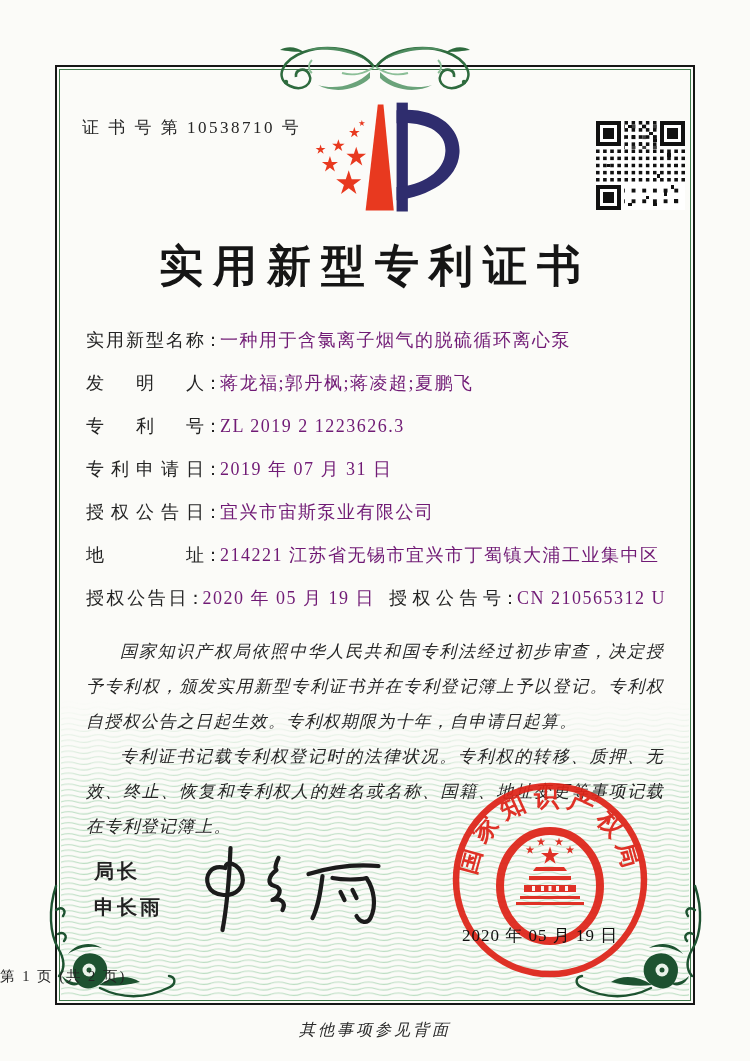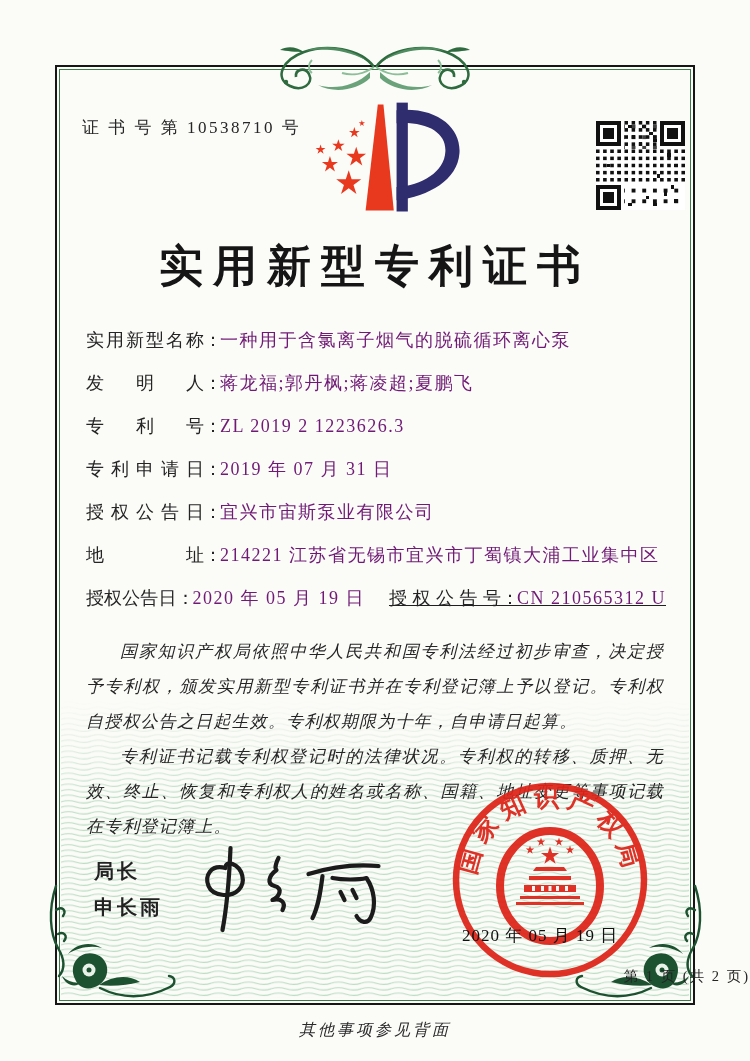--- a/index.html
+++ b/index.html
@@ -14,33 +14,33 @@
   .cert-no{position:absolute;left:82px;top:116px;font-size:17px;letter-spacing:2.5px;color:#262626;}
   .logo{position:absolute;left:305px;top:97px;width:155px;height:122px;}
   .qr{position:absolute;left:596px;top:121px;width:89px;height:89px;}
   .title{position:absolute;left:0;right:0;top:237px;text-align:center;font-size:44px;font-weight:bold;
          letter-spacing:10px;color:#151515;}
   .fields{position:absolute;left:86px;top:328px;width:580px;font-size:18px;}
   .frow{display:flex;align-items:baseline;height:19px;margin-bottom:24px;white-space:nowrap;}
   .flabel{display:inline-block;width:118px;text-align:justify;text-align-last:justify;color:#242424;}
   .fcolon{display:inline-block;width:16px;color:#242424;}
   .fvalue{letter-spacing:1.5px;color:#701a75;}
-  .pair2{margin-left:24px;display:flex;align-items:baseline;text-decoration:underline;}
+  .pair2{margin-left:14px;display:flex;align-items:baseline;}
   .pair2 .flabel{width:112px;}
   .body-text{position:absolute;left:86px;top:634px;width:578px;font-size:17px;line-height:35px;
              font-style:italic;letter-spacing:1.2px;text-align:justify;color:#262626;}
   .body-text p{margin:0;text-indent:2em;}
   .sig-title{position:absolute;left:94px;top:858px;font-size:20px;font-weight:600;letter-spacing:3px;
              font-family:"Liberation Sans","DejaVu Sans",sans-serif;color:#222;}
   .sig-name{position:absolute;left:94px;top:894px;font-size:20px;font-weight:600;letter-spacing:3px;
             font-family:"Liberation Sans","DejaVu Sans",sans-serif;color:#222;}
   .signature{position:absolute;left:178px;top:840px;width:225px;height:95px;}
   .seal{position:absolute;left:448px;top:778px;width:204px;height:204px;}
   .seal-date{position:absolute;left:462px;top:924px;font-size:17px;letter-spacing:1px;color:#101010;z-index:5;}
-  .page-info{position:absolute;left:0;right:0;top:967px;text-align:right;font-size:14.5px;
+  .page-info{position:absolute;left:0;right:0;top:967px;text-align:left;font-size:14.5px;
              letter-spacing:2px;color:#242424;}
   .back-note{position:absolute;left:0;right:0;top:1020px;text-align:center;font-size:16px;
              font-style:italic;letter-spacing:3px;color:#2a2a2a;}
 </style>
 </head>
 <body>
 
 <div class="page">
 
   <svg class="wave" width="628" height="298">

